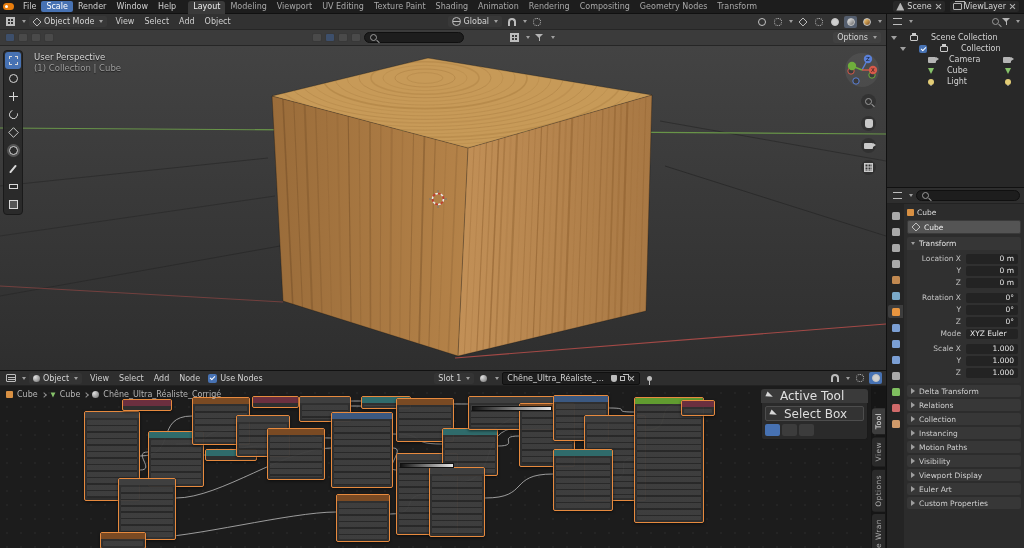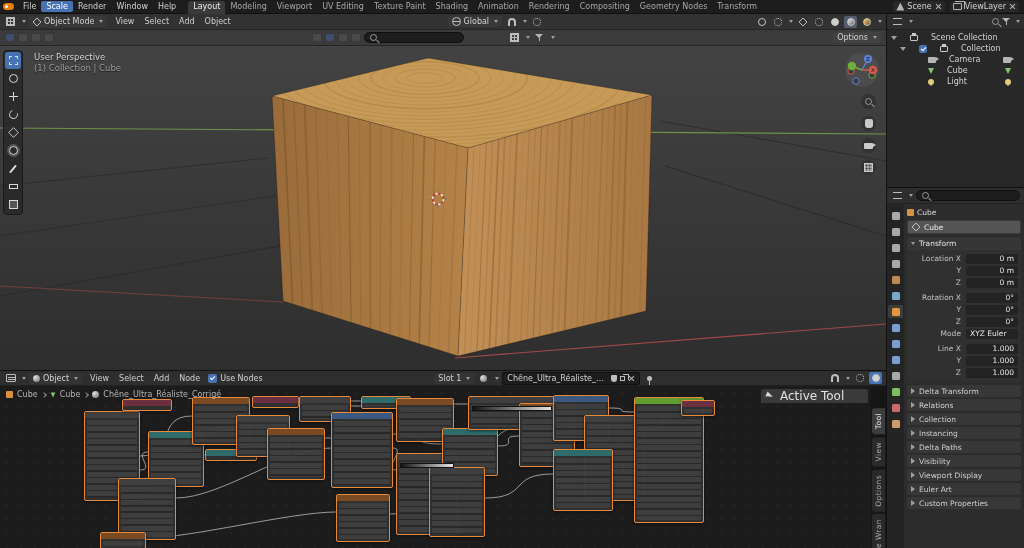--- a/index.html
+++ b/index.html
@@ -630,20 +630,31 @@
         <span>Cube</span>
         <span class="chev"></span>
         <span class="sphm"></span>
         <span>Chêne_Ultra_Réaliste_Corrigé</span>
       </div>
       <div class="atp">
         <div class="atp-h">
           <span class="cursor-ic"></span>
           <span>Active Tool</span>
         </div>
+        <div class="atp-b">
+          <div class="atp-tool">
+            <span class="cursor-ic"></span>
+            <span>Select Box</span>
+          </div>
+          <div class="atp-ic">
+            <span class="on"></span>
+            <span></span>
+            <span></span>
+          </div>
+        </div>
       </div>
       <div class="ne-tabs" id="ne-tabs">
           <span class="ne-tab active">Tool</span>
           <span class="ne-tab">View</span>
           <span class="ne-tab">Options</span>
           <span class="ne-tab">Node Wran</span>
         </div>
     </div>
   </div>
 
@@ -785,21 +796,21 @@
               </span>
               <span class="t-row" style="display: flex;">
                 <span class="lb">Z</span>
                 <span class="vf">0°</span>
               </span>
               <span class="t-row" style="display: flex;">
                 <span class="lb">Mode</span>
                 <span class="vf left">XYZ Euler</span>
               </span>
               <span class="t-row gap" style="display: flex;">
-                <span class="lb">Line X</span>
+                <span class="lb">Scale X</span>
                 <span class="vf">1.000</span>
               </span>
               <span class="t-row" style="display: flex;">
                 <span class="lb">Y</span>
                 <span class="vf">1.000</span>
               </span>
               <span class="t-row" style="display: flex;">
                 <span class="lb">Z</span>
                 <span class="vf">1.000</span>
               </span>
@@ -816,21 +827,21 @@
               <span class="section" style="display: flex;">
                 <span class="sec-caret"></span>
                 <span class="sec-lb">Collection</span>
               </span>
               <span class="section" style="display: flex;">
                 <span class="sec-caret"></span>
                 <span class="sec-lb">Instancing</span>
               </span>
               <span class="section" style="display: flex;">
                 <span class="sec-caret"></span>
-                <span class="sec-lb">Delta Paths</span>
+                <span class="sec-lb">Motion Paths</span>
               </span>
               <span class="section" style="display: flex;">
                 <span class="sec-caret"></span>
                 <span class="sec-lb">Visibility</span>
               </span>
               <span class="section" style="display: flex;">
                 <span class="sec-caret"></span>
                 <span class="sec-lb">Viewport Display</span>
               </span>
               <span class="section" style="display: flex;">

